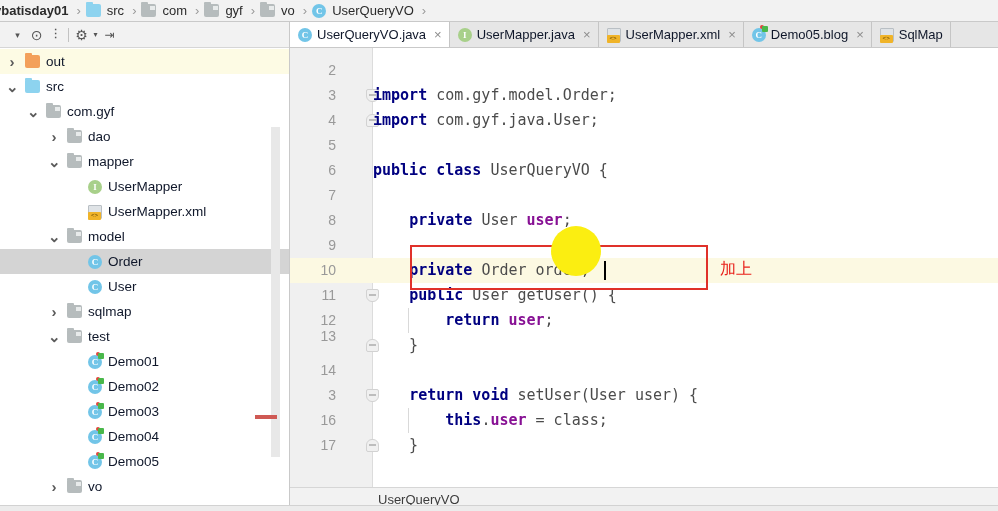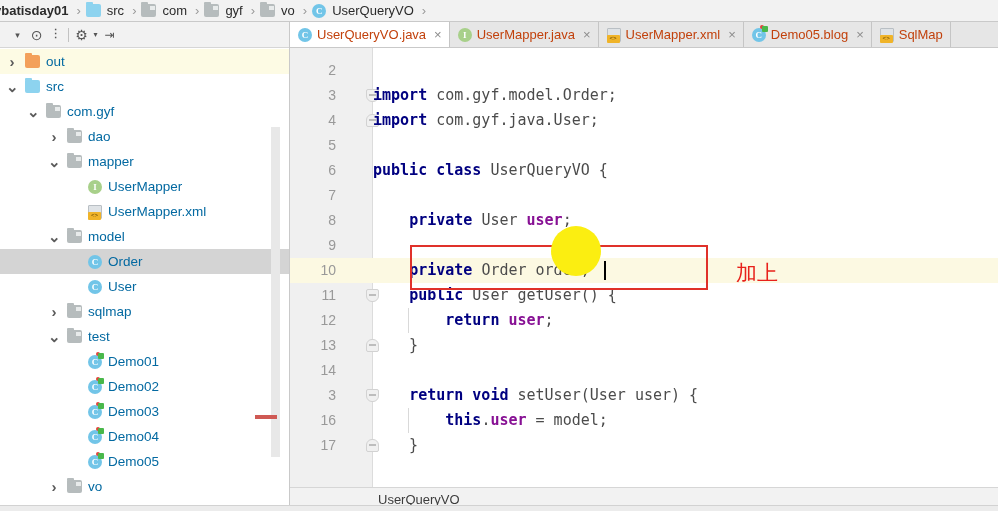--- a/index.html
+++ b/index.html
@@ -39,21 +39,21 @@
     position:absolute; left:290px; top:22px; width:708px; height:26px;
     background:#e6e6e6; border-bottom:1px solid #c9c9c9;
     display:flex; align-items:stretch; overflow:hidden;
   }
   .tab{
     display:flex; align-items:center; gap:5px; padding:0 7px 0 8px;
     border-right:1px solid #c5c5c5; background:#e6e6e6;
     white-space:nowrap; cursor:default; position:relative;
   }
   .tab.active{ background:#ffffff; }
-  .tab .tlabel{ font-size:13px; color:#c2410c; }
+  .tab .tlabel{ font-size:13px; color:#0f172a; }
   .tab .xclose{ color:#8c8c8c; font-size:13px; margin-left:3px; line-height:1; }
   .ico-java-run{ position:relative; }
   .ico-java-run:after{ content:""; position:absolute; right:-2px; top:-2px; width:6px;height:6px;
       background:#49b84b; border-radius:1px; }
   .ico-java-run:before{ content:""; position:absolute; right:2px; top:-3px; width:4px;height:4px;
       background:#e0453c; border-radius:50%; }
   .ico-xml{ width:14px;height:14px; flex:0 0 auto; position:relative;
       background:#dfe3e6; border:1px solid #b9bfc4; border-radius:1px;}
   .ico-xml:after{ content:"<>"; position:absolute; left:-1px; bottom:-2px; width:13px; height:8px;
       background:#f0b429; color:#5a3d00; font-size:6px; line-height:8px; text-align:center;
@@ -68,21 +68,21 @@
   .hbtn{ width:19px;height:19px; display:flex; align-items:center; justify-content:center;
       color:#555; font-size:11px; }
   .hdiv{ width:1px; height:14px; background:#c2c2c2; margin:0 3px; }
 
   .tree{ position:relative; padding-top:1px; }
   .row{ height:25px; display:flex; align-items:center; white-space:nowrap; position:relative; }
   .row.sel{ background:#d4d4d4; }
   .row.hl{ background:#fdfbe4; }
   .arrow{ width:12px; text-align:center; color:#5b5b5b; font-size:11px; flex:0 0 auto; }
   .arrow.none{ color:transparent; }
-  .rlabel{ font-size:13.5px; color:#0369a1; }
+  .rlabel{ font-size:13.5px; color:#0f172a; }
   .rico{ margin-right:6px; }
 
   .ic-props{ width:14px;height:14px; position:relative; background:#c7ccd0; border-radius:1px; flex:0 0 auto;}
   .ic-props:after{ content:""; position:absolute; right:0px; bottom:0px; width:5px;height:5px; background:#5aa832;}
 
   
   .pscroll{ position:absolute; right:9px; top:105px; width:9px; height:330px;
       background:#f0f0f0; }
   .pscroll .thumb{ position:absolute; left:0; top:0; width:9px; height:330px; background:#e8e8e8;}
   .errmark{ position:absolute; left:-16px; top:288px; width:22px; height:4px; background:#cf5954; }
@@ -111,22 +111,22 @@
   .fld{ color:#871094; font-weight:bold; }
   .pl{ color:#3a3a3a; }
 
   .hlrow{ position:absolute; left:0; width:708px; height:25px; background:#fcf9e2; }
   .guthl{ position:absolute; left:0; width:83px; height:25px; background:#f0ecd4; }
 
   .caret{ position:absolute; width:2px; height:19px; background:#000; }
   .indentguide{ position:absolute; width:1px; background:#d9d9d9; }
 
   .redbox{ position:absolute; border:2px solid #e0312a; }
-  .annot{ position:absolute; color:#e8211b; font-size:21px;
-      font-family:"DejaVu Sans",sans-serif; white-space:nowrap;margin-left:16px; }
+  .annot{ position:absolute; color:#e8211b; font-size:16px;
+      font-family:"DejaVu Sans",sans-serif; white-space:nowrap; }
   .hotspot{ position:absolute; width:50px; height:50px; border-radius:50%;
       background:#fbee11; }
 
   
   .statusbar{ position:absolute; left:290px; top:487px; width:708px; height:24px;
       background:#f2f2f2; border-top:1px solid #d6d6d6; display:flex; align-items:center;
       padding-left:88px; }
   .statusbar .sitem{ font-size:13px; color:#3c3c3c; }
   .bottomline{ position:absolute; left:0; top:505px; width:998px; height:6px; background:#ececec;
       border-top:1px solid #d2d2d2;}
@@ -344,21 +344,21 @@
         <div class="lnum" style="top: 35px;">3</div>
         <div class="lnum" style="top: 60px;">4</div>
         <div class="lnum" style="top: 85px;">5</div>
         <div class="lnum" style="top: 110px;">6</div>
         <div class="lnum" style="top: 135px;">7</div>
         <div class="lnum" style="top: 160px;">8</div>
         <div class="lnum" style="top: 185px;">9</div>
         <div class="lnum" style="top: 210px;">10</div>
         <div class="lnum" style="top: 235px;">11</div>
         <div class="lnum" style="top: 260px;">12</div>
-        <div class="lnum" style="top: 285px;">13</div>
+        <div class="lnum" style="top: 276px;">13</div>
         <div class="lnum" style="top: 310px;">14</div>
         <div class="lnum" style="top: 335px;">3</div>
         <div class="lnum" style="top: 360px;">16</div>
         <div class="lnum" style="top: 385px;">17</div>
       </div>
     <div id="folds">
         <div class="fold top" style="top: 41px;">
           <div class="body"></div>
           <div class="minus"></div>
         </div>
@@ -395,21 +395,21 @@
         <div class="ln" style="top: 110px;"><span class="t kw">public class </span><span class="t id">UserQueryVO {</span></div>
         <div class="ln" style="top: 135px;"></div>
         <div class="ln" style="top: 160px;"><span class="t pl">    </span><span class="t kw">private </span><span class="t id">User </span><span class="t fld">user</span><span class="t id">;</span></div>
         <div class="ln" style="top: 185px;"></div>
         <div class="ln" style="top: 210px;"><span class="t pl">    </span><span class="t kw">private </span><span class="t id">Order order;</span></div>
         <div class="ln" style="top: 235px;"><span class="t pl">    </span><span class="t kw">public </span><span class="t id">User getUser() {</span></div>
         <div class="ln" style="top: 260px;"><span class="t pl">        </span><span class="t kw">return </span><span class="t fld">user</span><span class="t id">;</span></div>
         <div class="ln" style="top: 285px;"><span class="t id">    }</span></div>
         <div class="ln" style="top: 310px;"></div>
         <div class="ln" style="top: 335px;"><span class="t pl">    </span><span class="t kw">return void </span><span class="t id">setUser(User user) {</span></div>
-        <div class="ln" style="top: 360px;"><span class="t pl">        </span><span class="t kw">this</span><span class="t id">.</span><span class="t fld">user</span><span class="t id"> = model;</span></div>
+        <div class="ln" style="top: 360px;"><span class="t pl">        </span><span class="t kw">this</span><span class="t id">.</span><span class="t fld">user</span><span class="t id"> = class;</span></div>
         <div class="ln" style="top: 385px;"><span class="t id">    }</span></div>
       </div>
 
     <div class="redbox" id="redbox" style="left: 120px; top: 197px; width: 298px; height: 45px; border-color: rgb(224, 49, 42);"></div>
     <div class="annot" id="annot" style="left: 430px; top: 211px; color: rgb(232, 33, 27);">加上</div>
     <div class="hotspot" style="left:261px;top:178px;"></div>
   <div class="caret" style="left: 314px; top: 213px;"></div>
     </div>
 
   <div class="statusbar">

